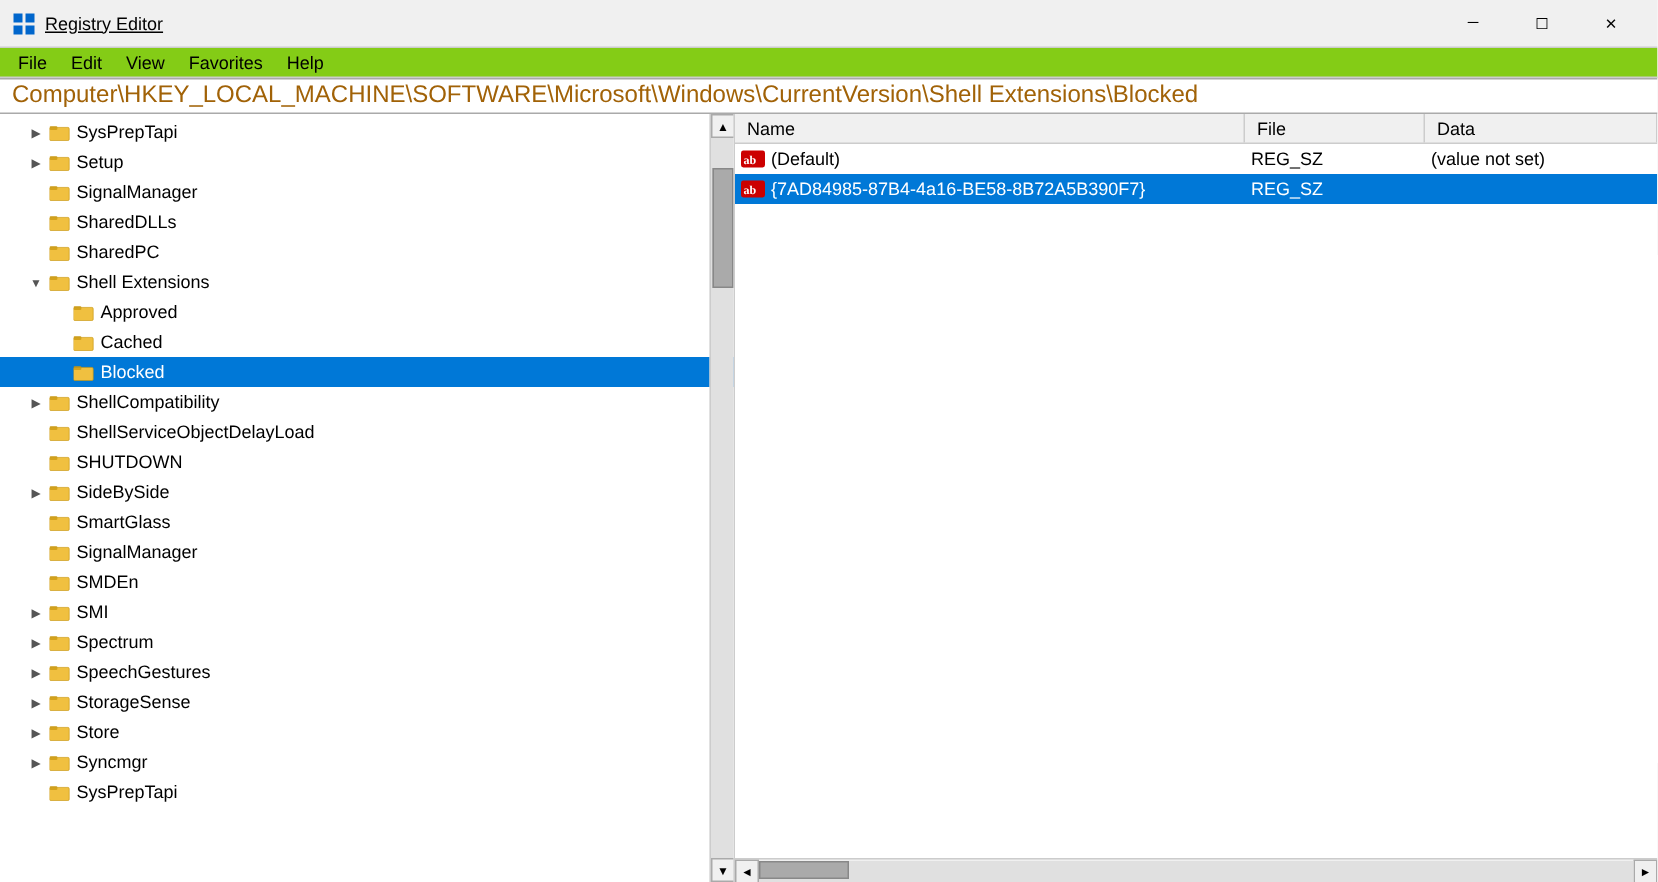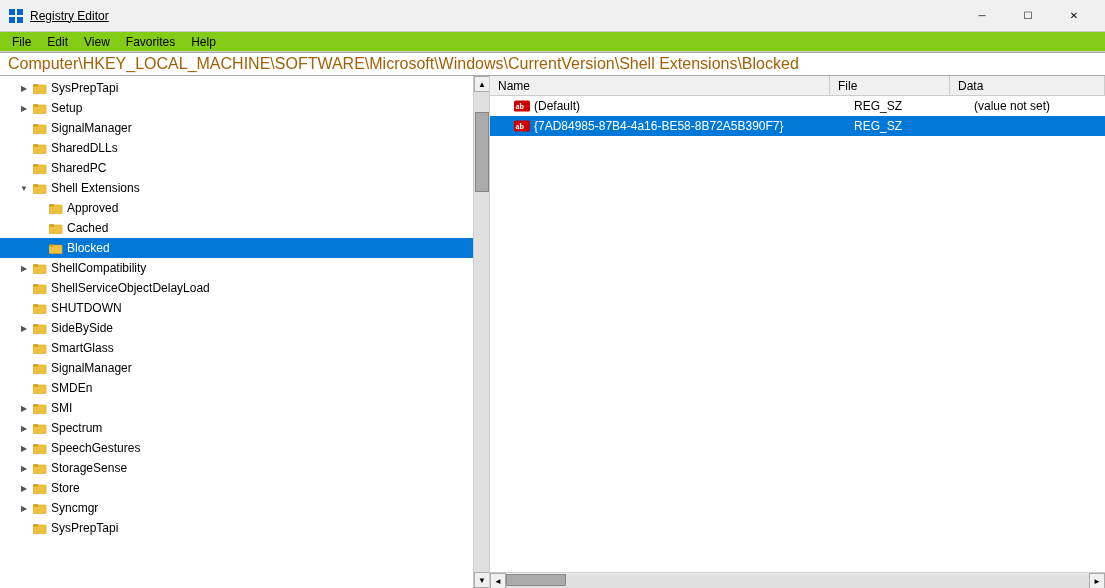--- a/index.html
+++ b/index.html
@@ -185,21 +185,21 @@
       overflow: hidden;
     }
     .reg-row {
       display: flex;
       align-items: center;
       height: 20px;
       cursor: pointer;
     }
     .reg-row.selected { background: #0078d7; color: #fff; }
     .reg-cell {
-      padding: 2px 24px;
+      padding: 2px 4px;
       font-size: 12px;
       overflow: hidden;
       text-overflow: ellipsis;
       white-space: nowrap;
     }
     .reg-cell.name { width: 340px; display: flex; align-items: center; gap: 4px; }
     .reg-cell.type { width: 120px; }
     .reg-cell.data { flex: 1; }
 
     .reg-icon {

